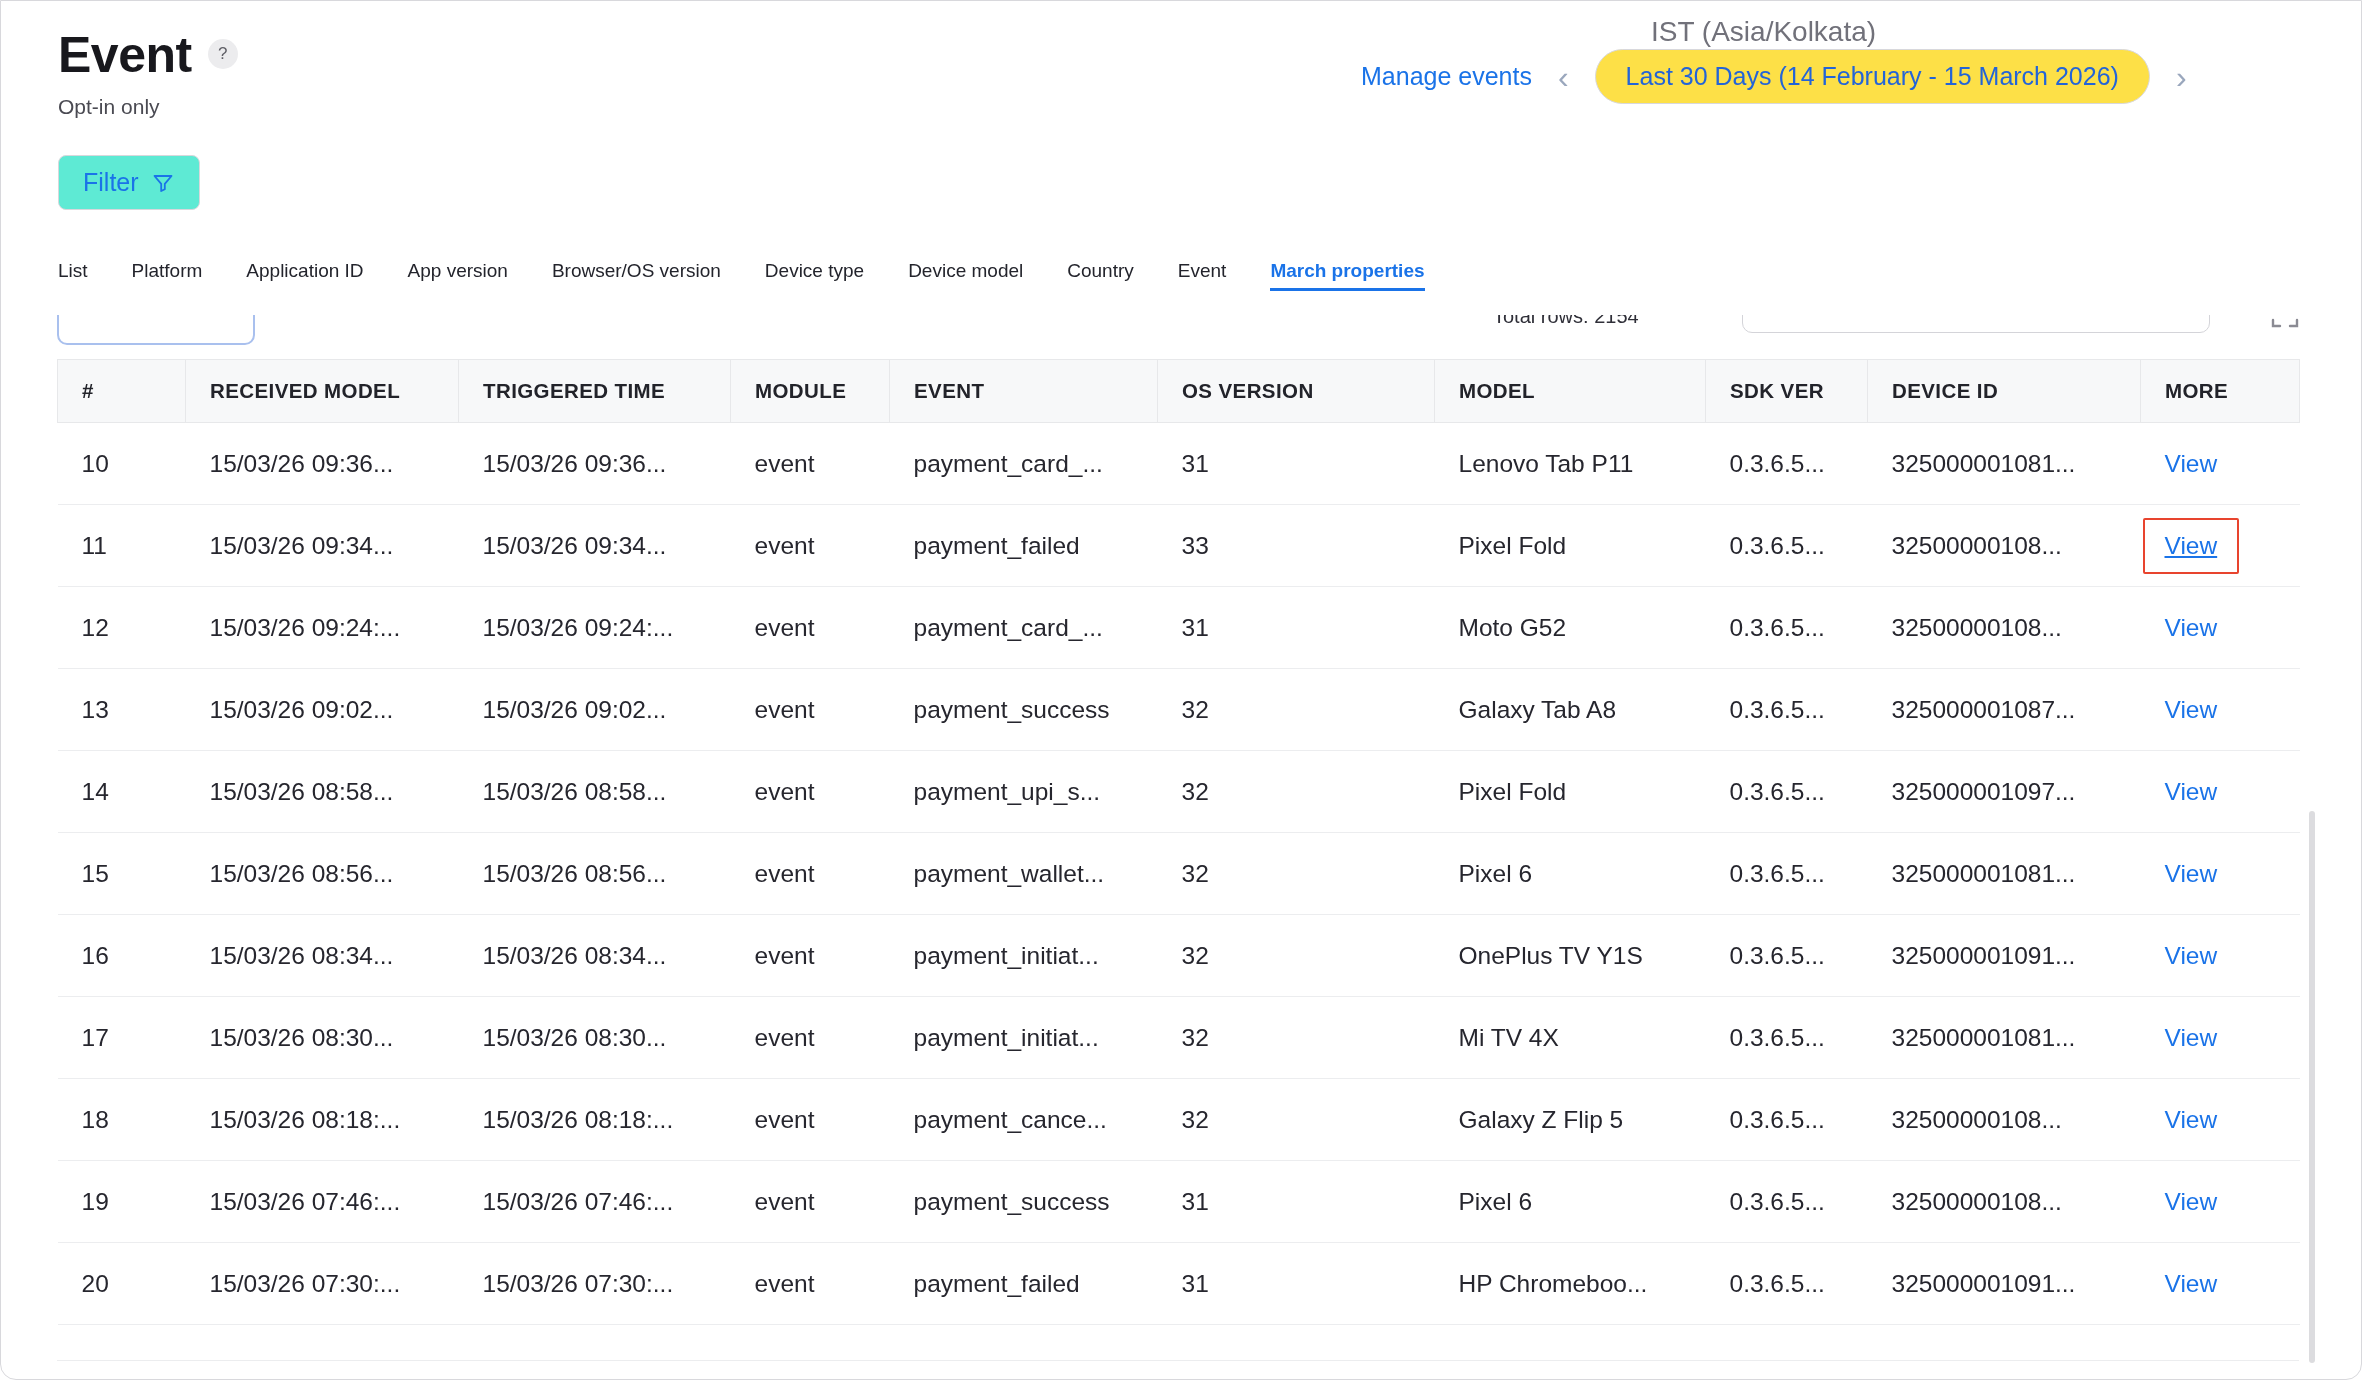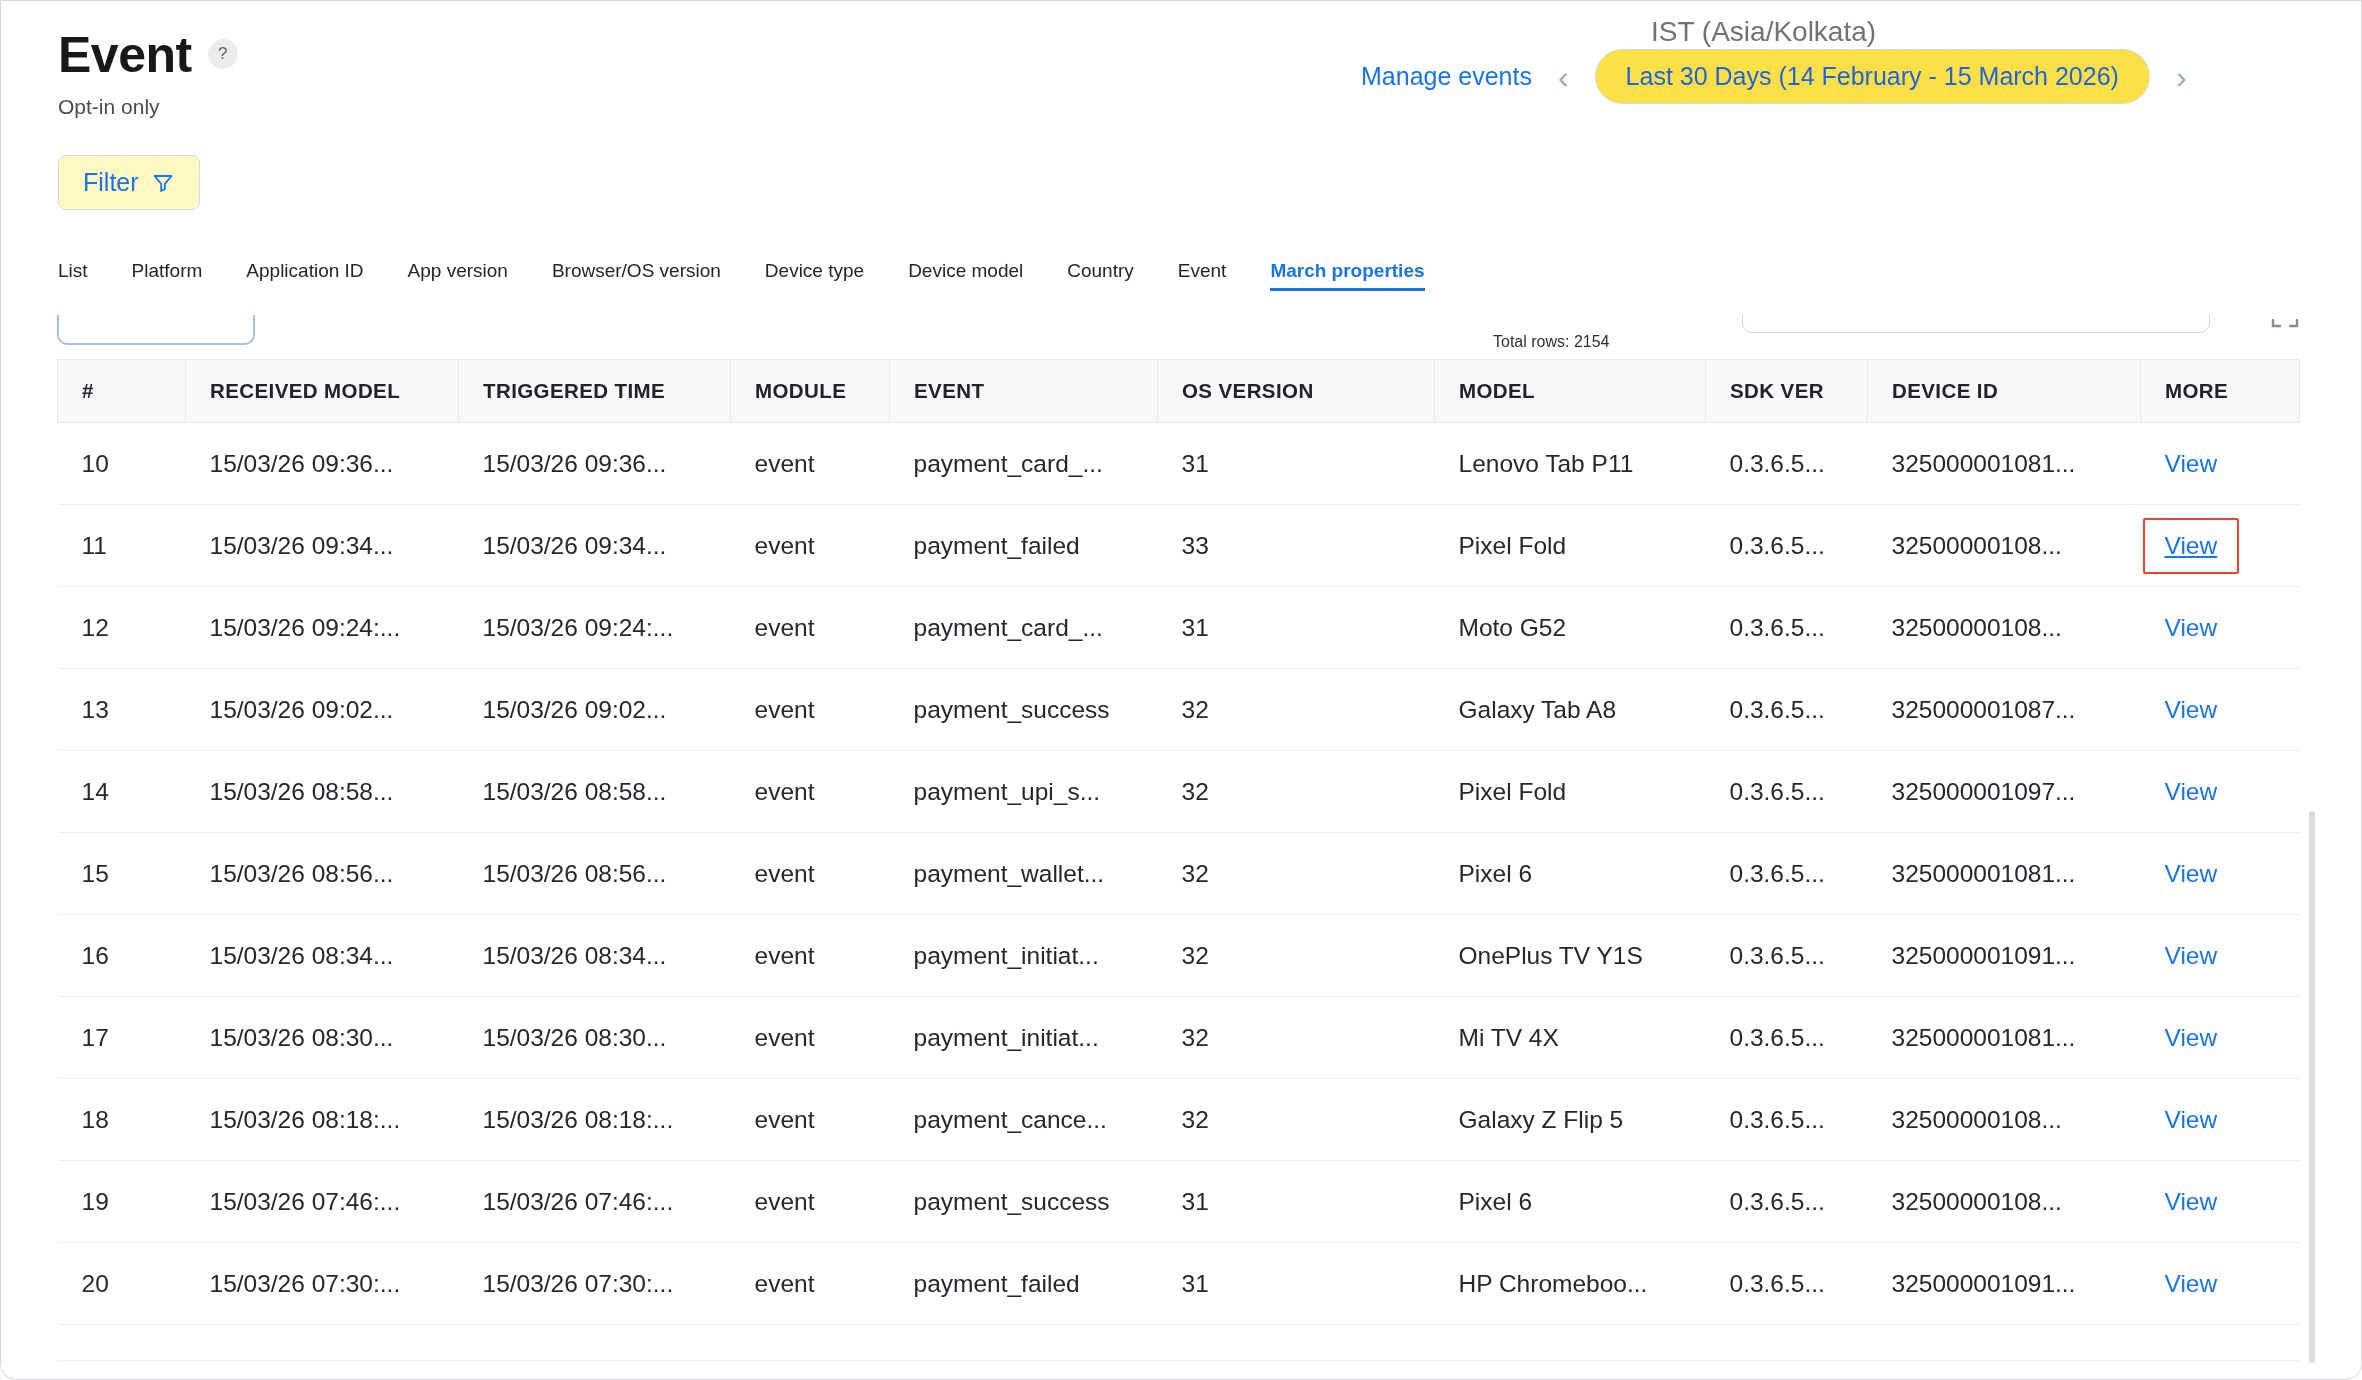--- a/index.html
+++ b/index.html
@@ -29,34 +29,34 @@
   .subtitle{font-size:21px;color:#4a4a52;margin-top:12px;}
 
   .tz{position:absolute;top:15px;left:1650px;font-size:28px;color:var(--muted);}
   .controls{position:absolute;top:48px;left:1360px;display:flex;align-items:center;gap:26px;}
   .manage-link{color:var(--accent);font-size:25px;cursor:pointer;white-space:nowrap;}
   .chevron{font-size:32px;color:#9aa7bd;cursor:pointer;line-height:1;user-select:none;}
   .date-pill{border:1.5px solid #d8d8dc;border-radius:32px;padding:12px 30px;background:#fde047;
     color:#2364d8;font-size:25px;white-space:nowrap;cursor:pointer;}
 
   .filter-btn{display:inline-flex;align-items:center;gap:12px;margin:36px 0 0 0;
-    padding:12px 24px;border:1px solid #d8d8dc;border-radius:8px;background:#fef9c3;
+    padding:12px 24px;border:1px solid #d8d8dc;border-radius:8px;background:#5eead4;
     color:var(--accent);font-size:25px;cursor:pointer;}
   .filter-btn svg{display:block;}
 
   
   .tabs{display:flex;gap:44px;margin-top:50px;padding-left:57px;font-size:19px;color:#23242c;}
   .tab{padding-bottom:6px;cursor:pointer;white-space:nowrap;}
   .tab.active{color:var(--accent);font-weight:700;border-bottom:3px solid var(--accent);}
 
   
   .toolbar{position:relative;height:44px;margin:24px 60px 0 56px;overflow:hidden;}
   .clipped-button{position:absolute;left:0;top:-34px;width:198px;height:64px;
     border:2px solid #a9c0ee;border-radius:10px;background:#fff;cursor:pointer;}
-  .total-rows{position:absolute;left:1436px;top:-10px;font-size:16px;color:#2f2f38;white-space:nowrap;margin-top:28px;}
+  .total-rows{position:absolute;left:1436px;top:-10px;font-size:20px;color:#2f2f38;white-space:nowrap;}
   .search-box{position:absolute;left:1685px;top:-40px;width:468px;height:58px;
     border:1.5px solid #d4d4d9;border-radius:10px;background:#fff;font-size:23px;padding:0 18px;
     font-family:"Liberation Sans",sans-serif;color:var(--text);}
   .expand-icon{position:absolute;left:2212px;top:-16px;cursor:pointer;}
 
   
   .table-wrap{margin:0 60px 0 56px;position:relative;}
   table{width:2242px;border-collapse:collapse;table-layout:fixed;}
   thead th{background:#f7f8f9;height:63px;text-align:left;padding:0 8px 0 24px;
     font-size:20.5px;font-weight:700;color:#22232a;letter-spacing:0.4px;

